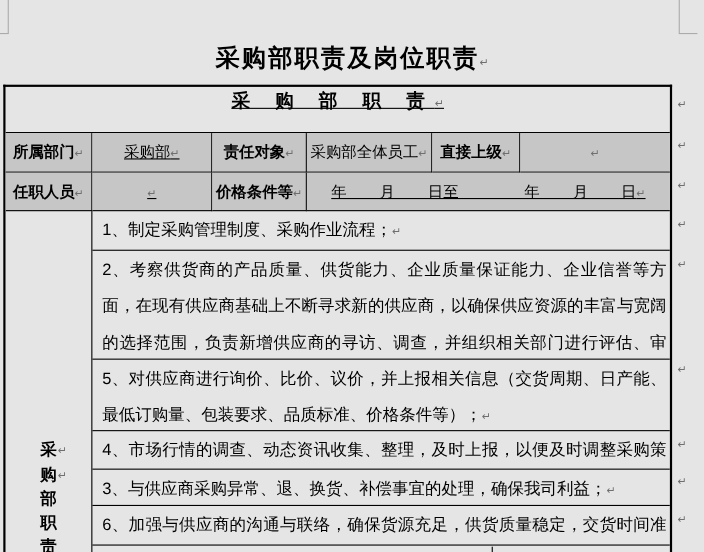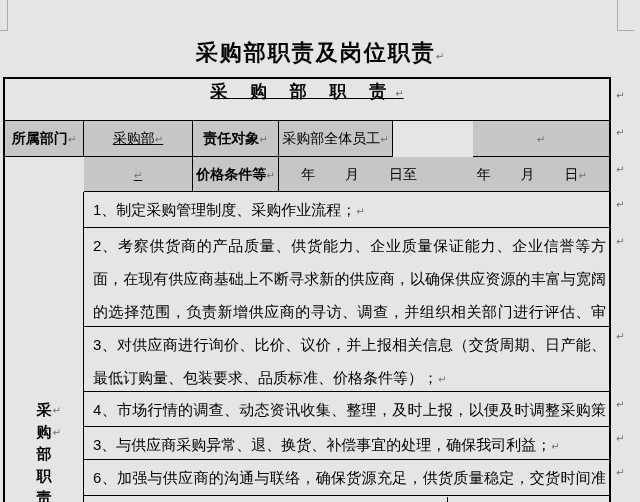--- a/index.html
+++ b/index.html
@@ -40,21 +40,21 @@
   
   .r1{top:42px;height:36px;line-height:35px;}
   
   .r2{top:78px;height:35px;line-height:34px;}
   .lab{font-weight:bold;font-size:14px;text-align:center;}
   .val{font-size:14px;text-align:center;}
   .x0{left:0;width:79px;}   .x1{left:79px;width:109px;text-decoration:underline;}
   .x2{left:188px;width:86px;} .x3{left:260px;width:114px;margin-left:14px;}
   .x4{left:388px;width:80px;} .x5{left:468px;width:136px;}
   .xmerge{left:274px;width:330px;}
-  .tenure{white-space:pre;word-spacing:26px;}
+  .tenure{white-space:pre;word-spacing:26px;text-decoration:underline;}
 
   
   .c-vert{left:0;top:113px;width:79px;height:310px;border-bottom:none;padding-top:207px;}
   .vchar{height:22px;line-height:22px;text-align:center;font-weight:bold;font-size:15px;position:relative;}
   .vchar .pilcrow{position:absolute;margin-left:1px;top:1px;}
 
   
   .duty{left:79px;width:525px;border-right:none;font-size:15px;line-height:33px;
     padding:1px 3px 0 9px;text-align:justify;}
   .d1{top:113px;height:36px;}
@@ -81,37 +81,39 @@
   <div class="doc-title"><span>采购部职责及岗位职责</span><span class="pilcrow">↵</span></div>
 
   <div class="tbl">
 
     <div class="cell c-title no-br"><span>采 购 部 职 责</span><span class="pilcrow">↵</span></div>
 
     <div class="cell r1 x0 grey lab"><span>所属部门</span><span class="pilcrow">↵</span></div>
     <div class="cell r1 x1 grey val"><span>采购部</span><span class="pilcrow">↵</span></div>
     <div class="cell r1 x2 grey lab"><span>责任对象</span><span class="pilcrow">↵</span></div>
     <div class="cell r1 x3 grey val"><span>采购部全体员工</span><span class="pilcrow">↵</span></div>
+    <div class="cell r1 x4 grey lab"><span>直接上级</span><span class="pilcrow">↵</span></div>
     <div class="cell r1 x5 grey val no-br"><span></span><span class="pilcrow">↵</span></div>
 
+    <div class="cell r2 x0 grey lab"><span>任职人员</span><span class="pilcrow">↵</span></div>
     <div class="cell r2 x1 grey val"><span></span><span class="pilcrow">↵</span></div>
     <div class="cell r2 x2 grey lab"><span>价格条件等</span><span class="pilcrow">↵</span></div>
     <div class="cell r2 xmerge grey val tenure no-br"><span>年 月 日至  年 月 日</span><span class="pilcrow">↵</span></div>
 
     <div class="cell c-vert">
       <div class="vchar"><span>采</span><span class="pilcrow">↵</span></div>
       <div class="vchar"><span>购</span><span class="pilcrow">↵</span></div>
       <div class="vchar"><span>部</span><span class="pilcrow"></span></div>
       <div class="vchar"><span>职</span><span class="pilcrow"></span></div>
       <div class="vchar"><span>责</span><span class="pilcrow"></span></div>
     </div>
 
     <div class="cell duty d1"><span>1、制定采购管理制度、采购作业流程；</span><span class="pilcrow">↵</span></div>
     <div class="cell duty d2"><span>2、考察供货商的产品质量、供货能力、企业质量保证能力、企业信誉等方面，在现有供应商基础上不断寻求新的供应商，以确保供应资源的丰富与宽阔的选择范围，负责新增供应商的寻访、调查，并组织相关部门进行评估、审查；</span></div>
-    <div class="cell duty d3"><span>3、对供应商进行询价、比价、议价，并上报相关信息（交货周期、日产能、最低订购量、包装要求、品质标准、价格条件等）；</span><span class="pilcrow">↵</span></div>
+    <div class="cell duty d3"><span>5、对供应商进行询价、比价、议价，并上报相关信息（交货周期、日产能、最低订购量、包装要求、品质标准、价格条件等）；</span><span class="pilcrow">↵</span></div>
     <div class="cell duty d4"><span>4、市场行情的调查、动态资讯收集、整理，及时上报，以便及时调整采购策略；</span></div>
     <div class="cell duty d5"><span>3、与供应商采购异常、退、换货、补偿事宜的处理，确保我司利益；</span><span class="pilcrow">↵</span></div>
     <div class="cell duty d6"><span>6、加强与供应商的沟通与联络，确保货源充足，供货质量稳定，交货时间准确；</span></div>
 
     <div class="stub"></div>
   </div>
 
   <span class="pilcrow rmark" style="top:90px">↵</span>
   <span class="pilcrow rmark" style="top:127px">↵</span>
   <span class="pilcrow rmark" style="top:164px">↵</span>

